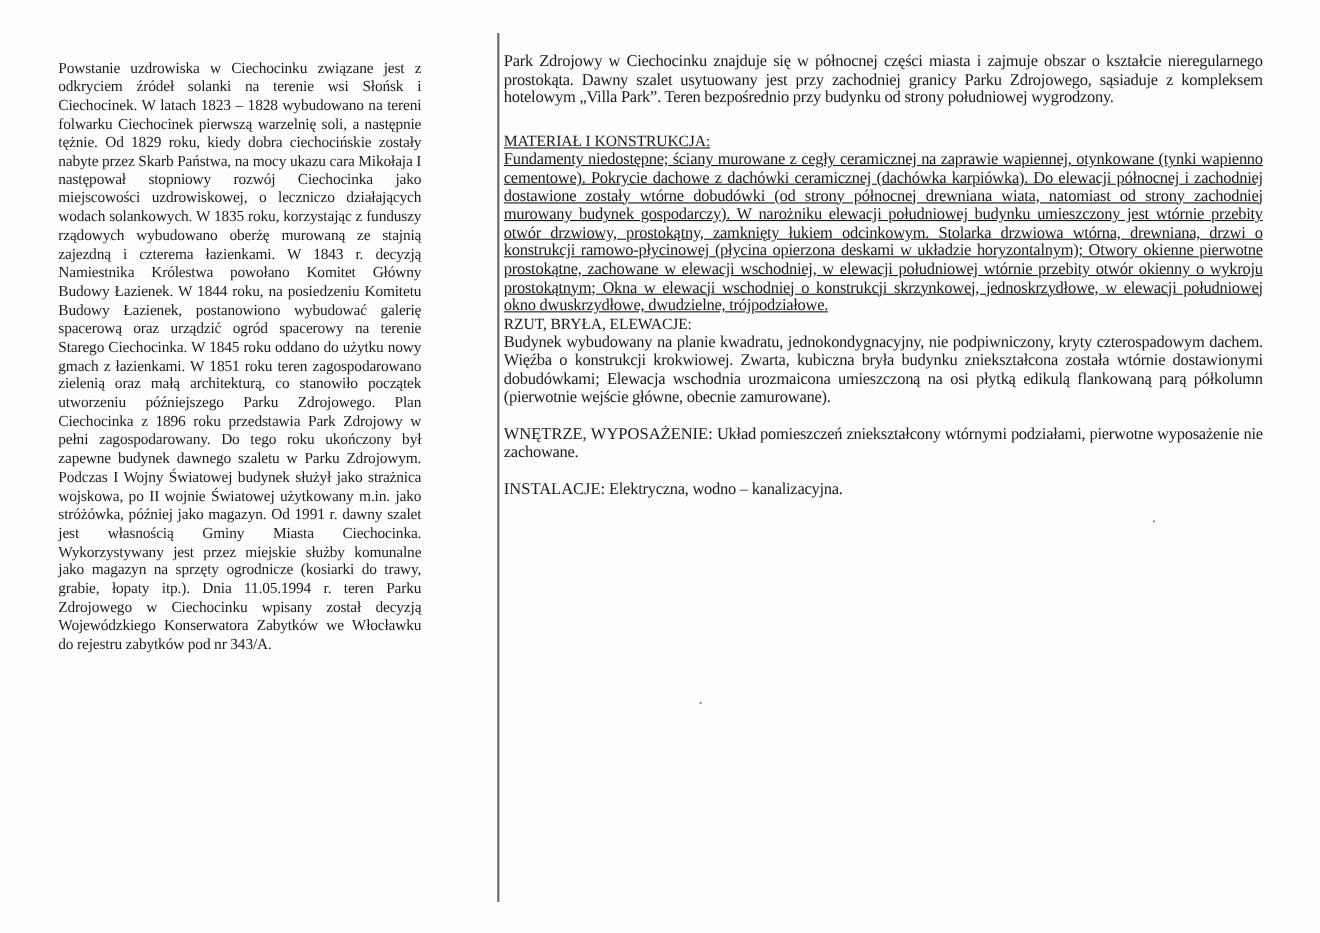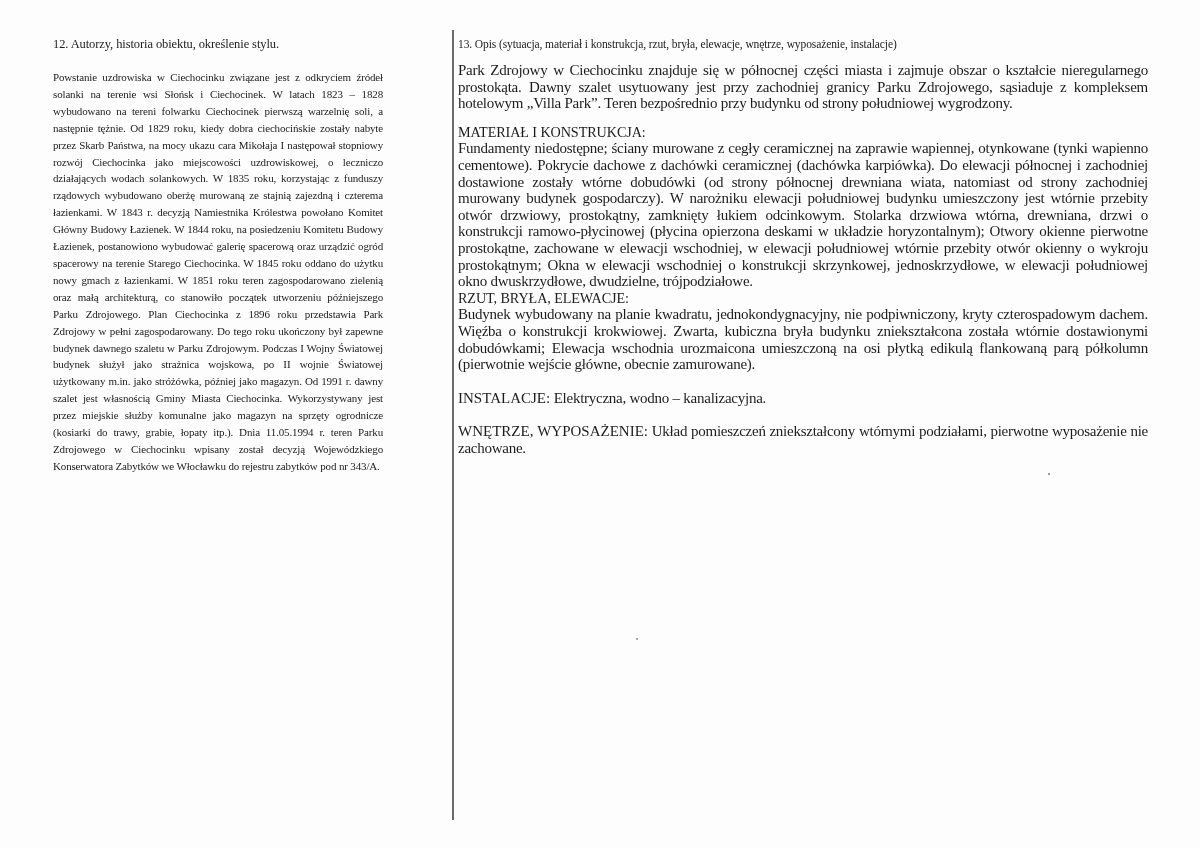--- a/index.html
+++ b/index.html
@@ -17,75 +17,73 @@
   .divider {
     position: absolute; left: 452px; top: 30px; width: 1.5px; height: 790px;
     background: #6a6a6a;
   }
   .section-heading-small {
     font-size: 11.5px; line-height: 14px; margin: 0;
     letter-spacing: -0.1px;
   }
   .col-left .section-heading-small { font-size: 12.5px; }
   .history-text {
-    margin: 18px 0 0 0; font-size: 11px; line-height: 16.9px;
+    margin: 18px 0 0 0; font-size: 14px; line-height: 16.9px;
     text-align: justify; letter-spacing: -0.15px;
   }
   .desc-block { margin: 0; }
   .desc-title {
     font-size: 14.2px; line-height: 16.6px; margin: 0; letter-spacing: -0.1px;
   }
   .desc-text {
     font-size: 15px; line-height: 16.6px; margin: 0; text-align: justify;
     letter-spacing: -0.25px;
   }
   .block-situation { margin-top: 11px; }
-  .block-material { margin-top: 12px; }
+  .block-material { margin-top: 23px; text-decoration: underline; }
   .block-rzut { margin-top: 0; }
   .block-interior { margin-top: 17px; }
   .block-install { margin-top: 17px; }
   .inline-title { letter-spacing: 0; }
   .speck {
     position: absolute; width: 2px; height: 2px; border-radius: 50%;
     background: #8a8a8a;
   }
 </style>
 </head>
 <body>
 
 <div class="page">
 
   <div class="col-left">
-    <p class="section-heading-small">12. Autorzy, historia obiektu, określenie stylu.</p>
     <p class="history-text">Powstanie uzdrowiska w Ciechocinku związane jest z odkryciem źródeł solanki na terenie wsi Słońsk i Ciechocinek. W latach 1823 – 1828 wybudowano na tereni folwarku Ciechocinek pierwszą warzelnię soli, a następnie tężnie. Od 1829 roku, kiedy dobra ciechocińskie zostały nabyte przez Skarb Państwa, na mocy ukazu cara Mikołaja I następował stopniowy rozwój Ciechocinka jako miejscowości uzdrowiskowej, o leczniczo działających wodach solankowych. W 1835 roku, korzystając z funduszy rządowych wybudowano oberżę murowaną ze stajnią zajezdną i czterema łazienkami. W 1843 r. decyzją Namiestnika Królestwa powołano Komitet Główny Budowy Łazienek. W 1844 roku, na posiedzeniu Komitetu Budowy Łazienek, postanowiono wybudować galerię spacerową oraz urządzić ogród spacerowy na terenie Starego Ciechocinka. W 1845 roku oddano do użytku nowy gmach z łazienkami. W 1851 roku teren zagospodarowano zielenią oraz małą architekturą, co stanowiło początek utworzeniu późniejszego Parku Zdrojowego. Plan Ciechocinka z 1896 roku przedstawia Park Zdrojowy w pełni zagospodarowany. Do tego roku ukończony był zapewne budynek dawnego szaletu w Parku Zdrojowym. Podczas I Wojny Światowej budynek służył jako strażnica wojskowa, po II wojnie Światowej użytkowany m.in. jako stróżówka, później jako magazyn. Od 1991 r. dawny szalet jest własnością Gminy Miasta Ciechocinka. Wykorzystywany jest przez miejskie służby komunalne jako magazyn na sprzęty ogrodnicze (kosiarki do trawy, grabie, łopaty itp.). Dnia 11.05.1994 r. teren Parku Zdrojowego w Ciechocinku wpisany został decyzją Wojewódzkiego Konserwatora Zabytków we Włocławku do rejestru zabytków pod nr 343/A.</p>
   </div>
 
   <div class="divider"></div>
 
   <div class="col-right">
-    <p class="section-heading-small">13. Opis (sytuacja, materiał i konstrukcja, rzut, bryła, elewacje, wnętrze, wyposażenie, instalacje)</p>
 
     <div class="desc-block block-situation">
       <p class="desc-text">Park Zdrojowy w Ciechocinku znajduje się w północnej części miasta i zajmuje obszar o kształcie nieregularnego prostokąta. Dawny szalet usytuowany jest przy zachodniej granicy Parku Zdrojowego, sąsiaduje z kompleksem hotelowym „Villa Park”. Teren bezpośrednio przy budynku od strony południowej wygrodzony.</p>
     </div>
 
     <div class="desc-block block-material">
       <p class="desc-title">MATERIAŁ I KONSTRUKCJA:</p>
       <p class="desc-text">Fundamenty niedostępne; ściany murowane z cegły ceramicznej na zaprawie wapiennej, otynkowane (tynki wapienno cementowe). Pokrycie dachowe z dachówki ceramicznej (dachówka karpiówka). Do elewacji północnej i zachodniej dostawione zostały wtórne dobudówki (od strony północnej drewniana wiata, natomiast od strony zachodniej murowany budynek gospodarczy). W narożniku elewacji południowej budynku umieszczony jest wtórnie przebity otwór drzwiowy, prostokątny, zamknięty łukiem odcinkowym. Stolarka drzwiowa wtórna, drewniana, drzwi o konstrukcji ramowo-płycinowej (płycina opierzona deskami w układzie horyzontalnym); Otwory okienne pierwotne prostokątne, zachowane w elewacji wschodniej, w elewacji południowej wtórnie przebity otwór okienny o wykroju prostokątnym; Okna w elewacji wschodniej o konstrukcji skrzynkowej, jednoskrzydłowe, w elewacji południowej okno dwuskrzydłowe, dwudzielne, trójpodziałowe.</p>
     </div>
 
     <div class="desc-block block-rzut">
       <p class="desc-title">RZUT, BRYŁA, ELEWACJE:</p>
       <p class="desc-text">Budynek wybudowany na planie kwadratu, jednokondygnacyjny, nie podpiwniczony, kryty czterospadowym dachem. Więźba o konstrukcji krokwiowej. Zwarta, kubiczna bryła budynku zniekształcona została wtórnie dostawionymi dobudówkami; Elewacja wschodnia urozmaicona umieszczoną na osi płytką edikulą flankowaną parą półkolumn (pierwotnie wejście główne, obecnie zamurowane).</p>
     </div>
 
+    <div class="desc-block block-interior">
+      <p class="desc-text"><span class="inline-title">WNĘTRZE, WYPOSAŻENIE:</span> <span>Układ pomieszczeń zniekształcony wtórnymi podziałami, pierwotne wyposażenie nie zachowane.</span></p>
+    </div>
+
     <div class="desc-block block-install">
       <p class="desc-text"><span class="inline-title">INSTALACJE:</span> <span>Elektryczna, wodno – kanalizacyjna.</span></p>
-    </div>
-
-    <div class="desc-block block-interior">
-      <p class="desc-text"><span class="inline-title">WNĘTRZE, WYPOSAŻENIE:</span> <span>Układ pomieszczeń zniekształcony wtórnymi podziałami, pierwotne wyposażenie nie zachowane.</span></p>
     </div>
   </div>
 
   <div class="speck" style="left:636px; top:638px;"></div>
   <div class="speck" style="left:1048px; top:473px; width:1.5px; height:1.5px;"></div>
 </div>
 
 </body></html>

